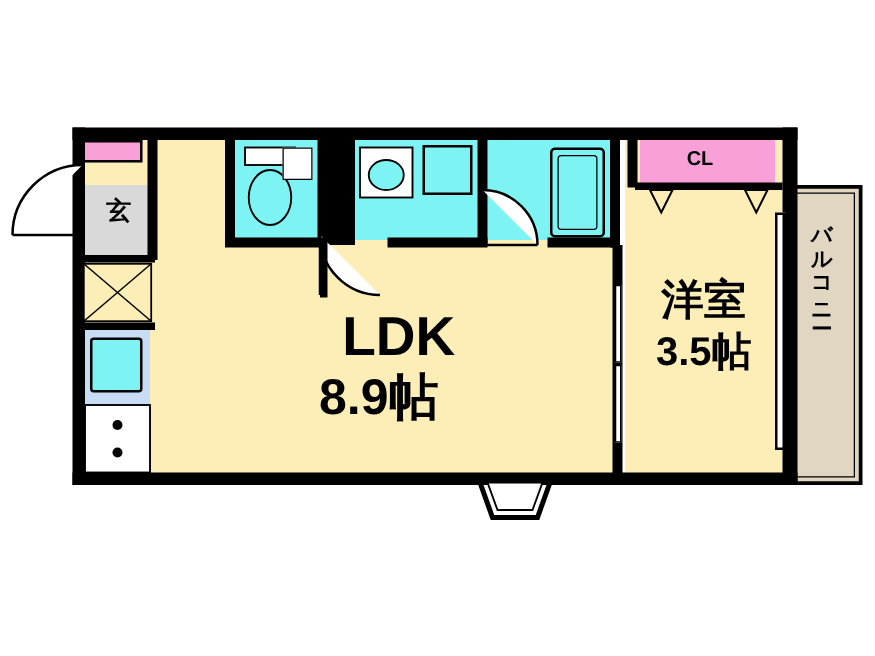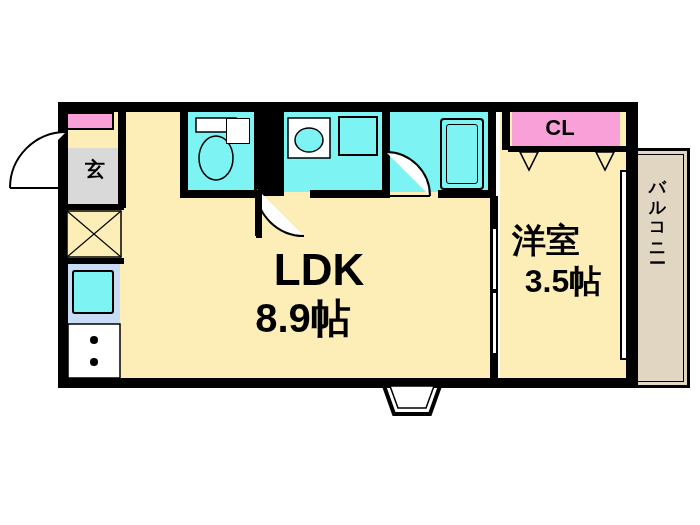--- a/index.html
+++ b/index.html
@@ -120,22 +120,22 @@
 
   <svg style="position:absolute;left:66px;top:322px;width:56px;height:58px;">
     <rect x="2" y="2" width="52" height="54" fill="#ffffff" stroke="#000" stroke-width="1.5"></rect>
     <circle cx="28" cy="18" r="4" fill="#000"></circle>
     <circle cx="28" cy="40" r="4" fill="#000"></circle>
   </svg>
 
   <div class="lbl" style="left:244px;top:247px;width:150px;font-size:44px;line-height:46px;">LDK</div>
   <div class="lbl" style="left:228px;top:297px;width:150px;font-size:40px;line-height:42px;">8.9帖</div>
 
-  <div class="lbl" style="left:488px;top:222px;width:116px;font-size:34px;line-height:36px;">洋室</div>
+  <div class="lbl" style="left:505px;top:222px;width:116px;font-size:34px;line-height:36px;">洋室</div>
   <div class="lbl" style="left:505px;top:264px;width:116px;font-size:32px;line-height:34px;">3.5帖</div>
 
-  <div class="lbl" style="left:512px;top:114px;width:96px;font-size:22px;line-height:28px;">CL</div>
+  <div class="lbl" style="left:512px;top:114px;width:96px;font-size:16px;line-height:28px;">CL</div>
 
   <div class="lbl" style="left:66px;top:158px;width:58px;font-size:20px;line-height:22px;">玄</div>
 
   <div class="vtext" style="left:646px;top:168px;font-size:17px;">バルコニー</div>
 
 </div>
 
 </body></html>

